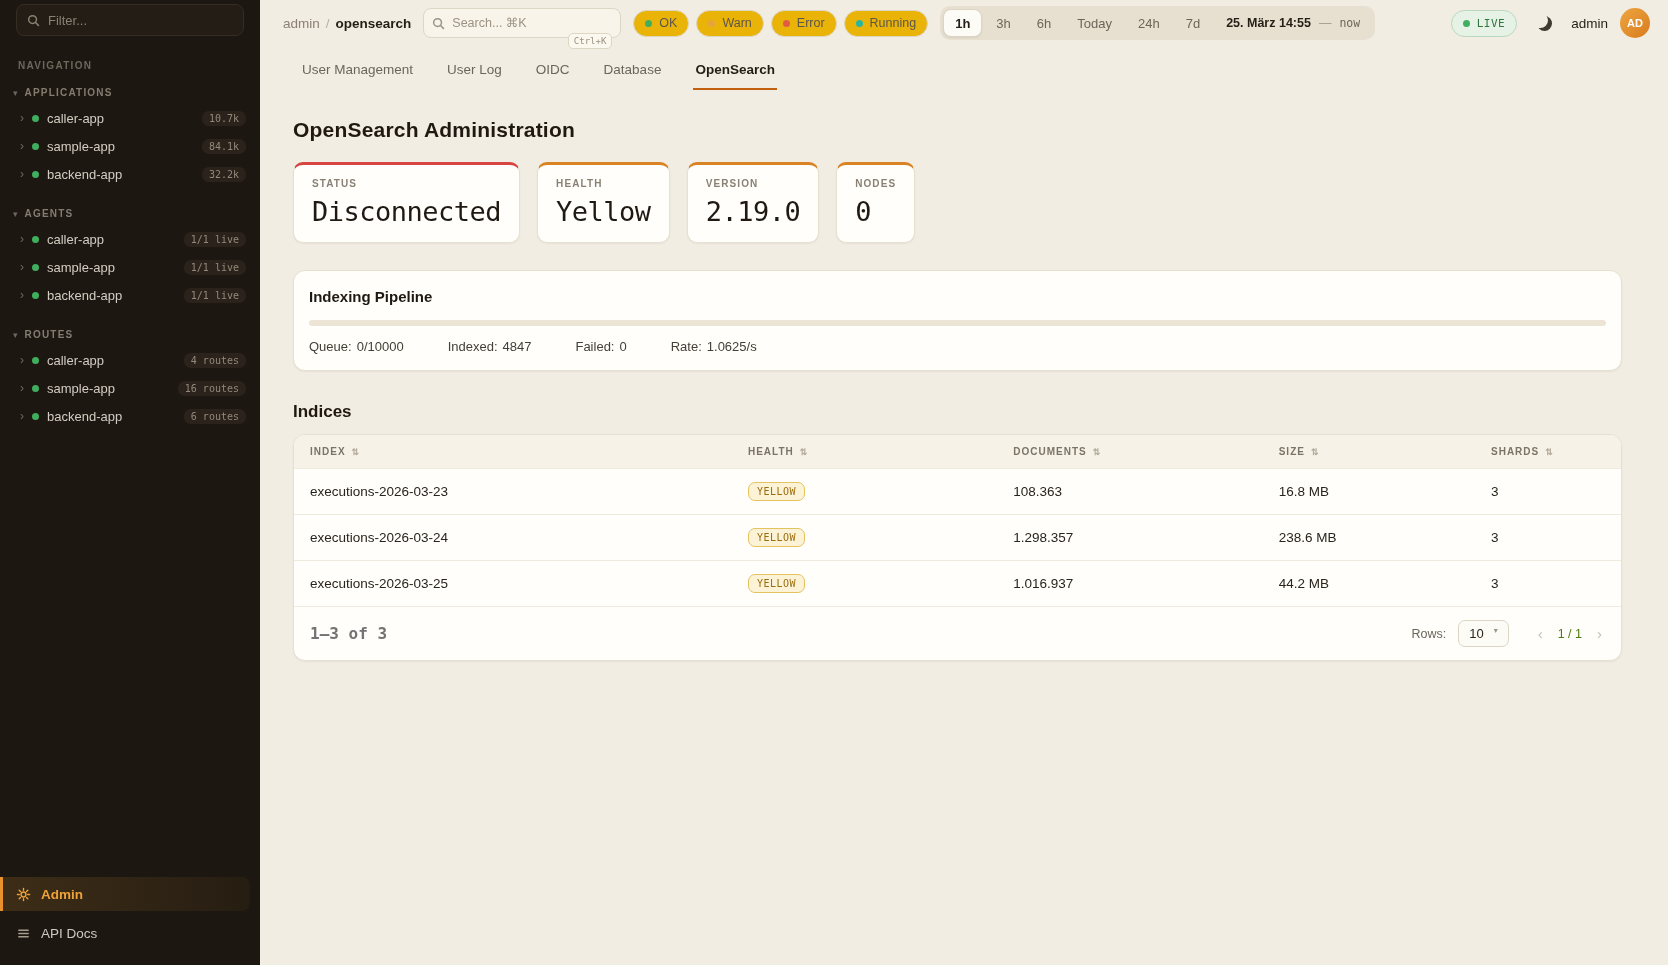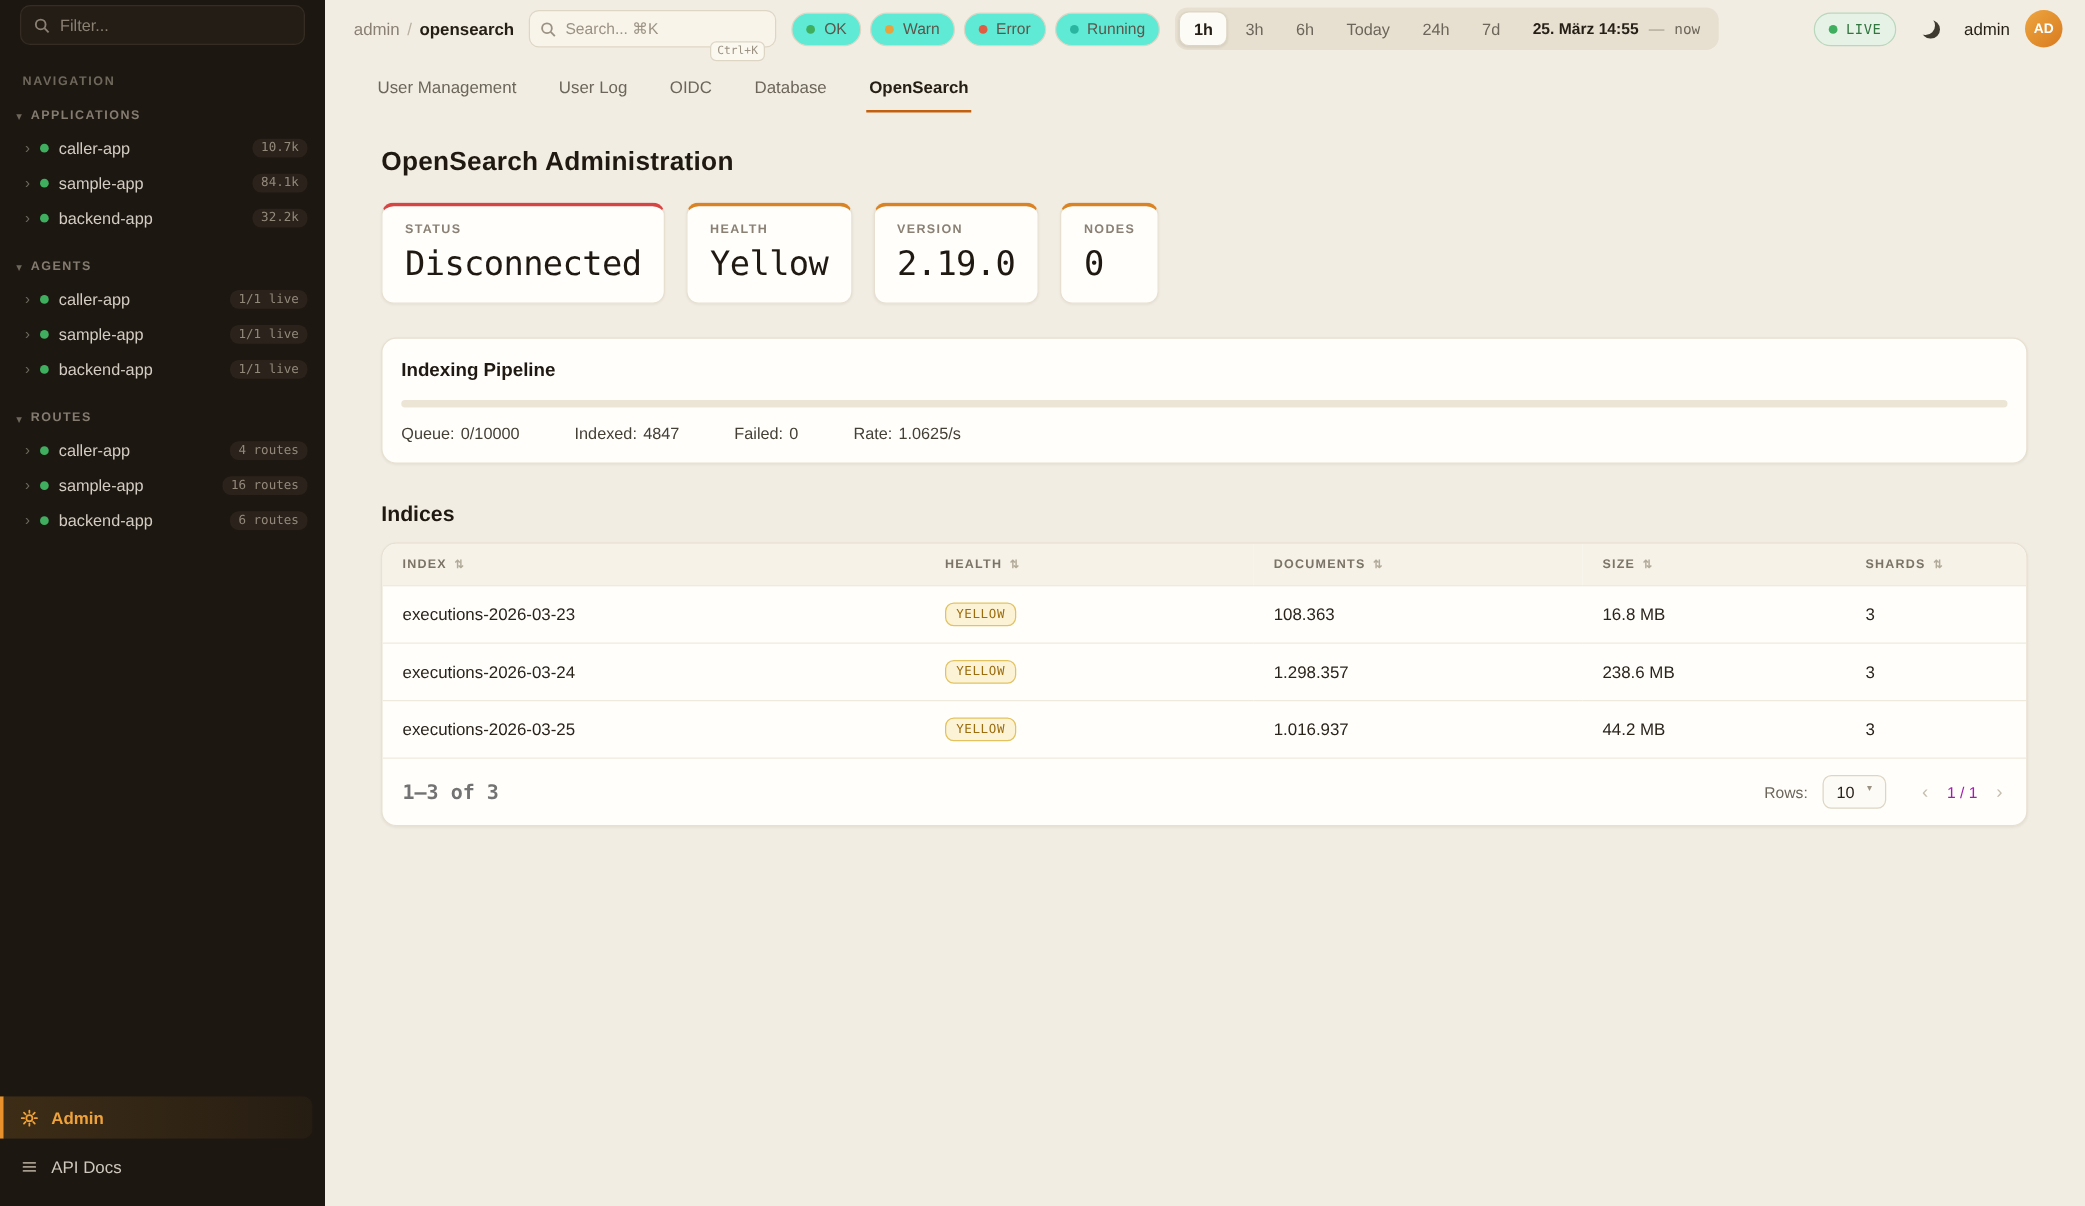--- a/index.html
+++ b/index.html
@@ -63,21 +63,21 @@
     border-radius:8px; display:flex; align-items:center; gap:7px; padding:0 8px; color:#9b9283; cursor:text;
   }
   .searchbar input {
     flex:1; min-width:0; background:transparent; border:0; outline:0;
     font-family:"Liberation Sans",sans-serif; font-size:12.5px; color:#554f44;
   }
   .searchbar input::placeholder { color:#9b9283; }
   .kbd { font-family:"DejaVu Sans Mono",monospace; font-size:9px; border:1px solid #ded6c5; border-radius:5px; padding:2px 5px; color:#9b9283; background:#fbf8f0;margin-top:36px; }
   .pills { display:flex; gap:7px; }
   .pill {
-    height:27px; border:1px solid #ded6c5; background:#5eead4; border-radius:999px;
+    height:27px; border:1px solid #ded6c5; background:#eab308; border-radius:999px;
     display:inline-flex; align-items:center; gap:7px; padding:0 11px;
     font-family:"Liberation Sans",sans-serif; font-size:12.5px; color:#5c564b; cursor:pointer;
   }
   .dot { width:7px; height:7px; border-radius:50%; background:#999; flex-shrink:0; }
   .time-group { background:#e7e0d1; border-radius:10px; padding:3px; display:flex; align-items:center; gap:2px; height:34px; }
   .seg {
     height:28px; padding:0 11px; border:1px solid transparent; background:transparent; border-radius:8px;
     font-family:"Liberation Sans",sans-serif; font-size:13px; color:#6c665a; cursor:pointer;
   }
   .seg.active { background:#fdfbf6; border-color:#ddd5c4; box-shadow:0 1px 2px rgba(0,0,0,.07); color:#241e15; font-weight:700; }
@@ -99,21 +99,21 @@
     color:#fff; font-size:11px; font-weight:700; display:flex; align-items:center; justify-content:center; cursor:pointer;
   }
 
   .tabs { display:flex; gap:30px; padding:6px 40px 0; }
   .tab {
     background:none; border:none; border-bottom:2px solid transparent; padding:10px 2px 11px;
     font-family:"Liberation Sans",sans-serif; font-size:13.5px; color:#6c665a; cursor:pointer;
   }
   .tab.active { color:#241e15; font-weight:700; border-bottom-color:#c2600f; }
 
-  .content { padding:14px 46px 0 45px; flex:1; overflow:hidden; }
+  .content { padding:14px 46px 0 33px; flex:1; overflow:hidden; }
   .page-title { font-size:21px; font-weight:700; color:#1f1912; margin:14px 0 20px; letter-spacing:.2px; }
 
   .stats-row { display:flex; gap:17px; margin-bottom:27px; }
   .stat-card {
     background:#fffefb; border:1px solid #e7e0d0; border-top:3px solid #d98324;
     border-radius:10px; padding:13px 18px 15px; box-shadow:0 1px 2px rgba(28,22,12,.05); min-width:76px;
   }
   .stat-label { font-size:10px; font-weight:700; letter-spacing:1.1px; color:#8a8174; margin-bottom:7px; }
   .stat-value { font-family:"DejaVu Sans Mono",monospace; font-size:27px; font-weight:500; color:#1f1912; letter-spacing:-.5px; }
 
@@ -143,21 +143,21 @@
   .table-footer { display:flex; align-items:center; padding:13px 16px; border-top:1px solid #f0eadd; }
   .range { font-family:"DejaVu Sans Mono",monospace; font-size:16px; color:#737373;font-weight:bold; }
   .footer-right { margin-left:auto; display:flex; align-items:center; gap:12px; }
   .rows-label { font-size:12.5px; color:#6c665a; }
   .rows-select {
     display:flex; align-items:flex-start; gap:10px; border:1px solid #ded6c5; background:#fdfbf6;
     border-radius:7px; padding:5px 10px; font-size:13px; color:#2a241b; cursor:pointer; margin-right:14px;
   }
   .chev-sm { font-size:8px; color:#9b9283; }
   .page-btn { background:none; border:none; font-size:15px; color:#c7bfae; cursor:pointer; padding:0 3px; font-family:"Liberation Sans",sans-serif; }
-  .page-ind { font-size:12.5px; color:#a21caf; }
+  .page-ind { font-size:12.5px; color:#4d7c0f; }
 </style>
 </head>
 <body>
 
 <div class="app">
 
   <aside class="sidebar">
 
     <div class="filter-box">
       <span class="icn">

